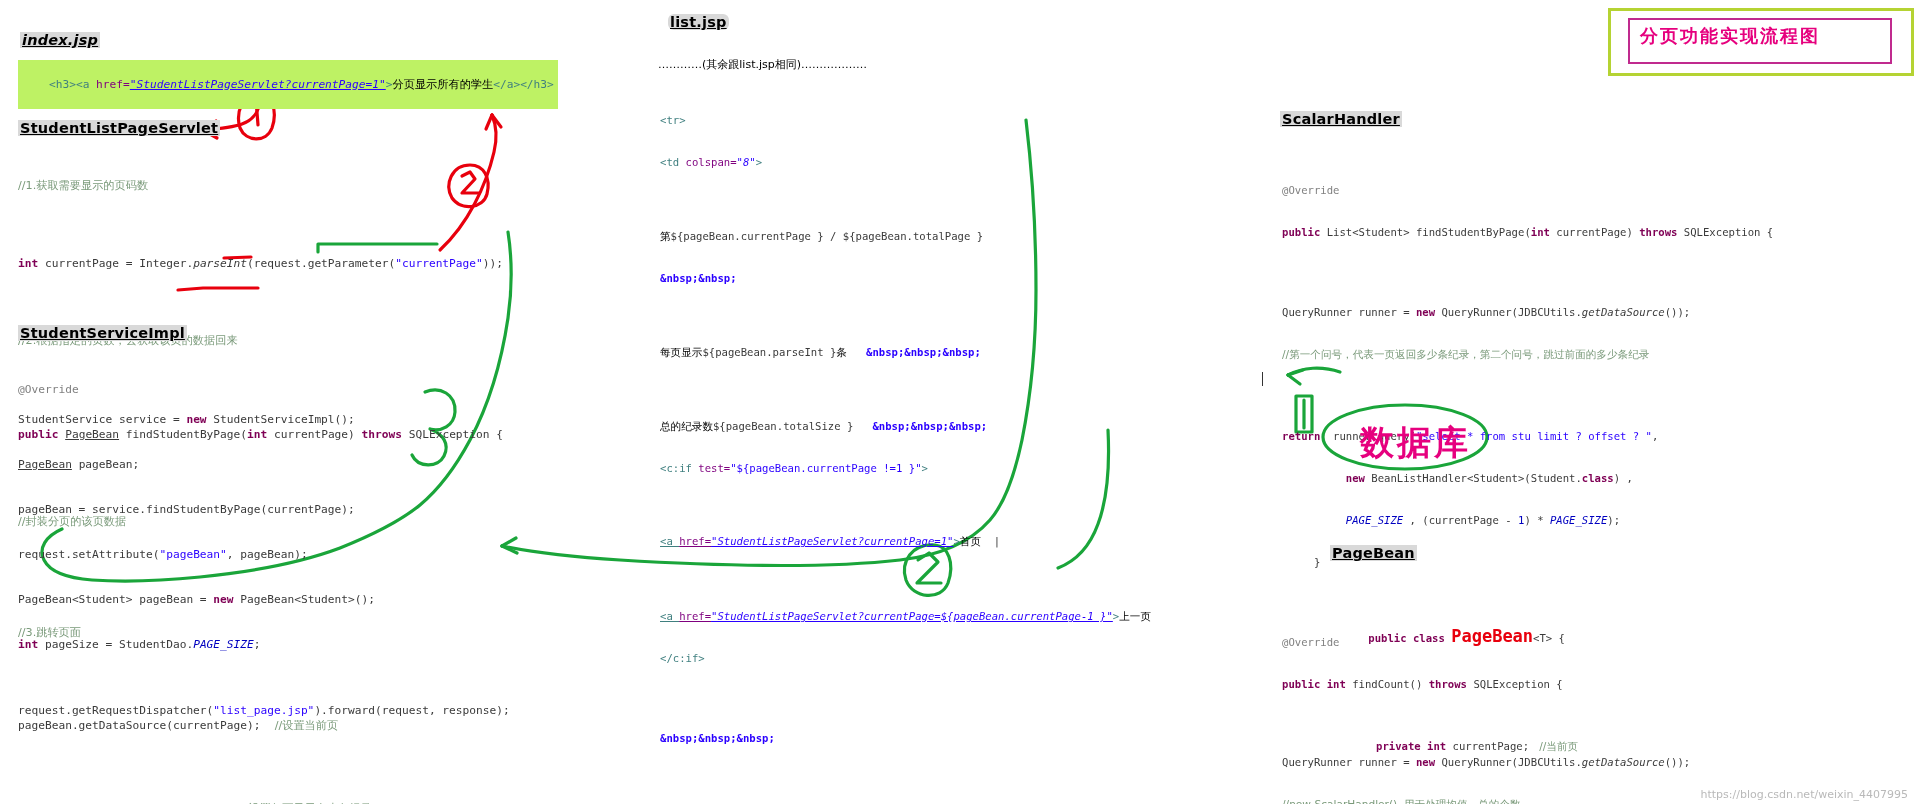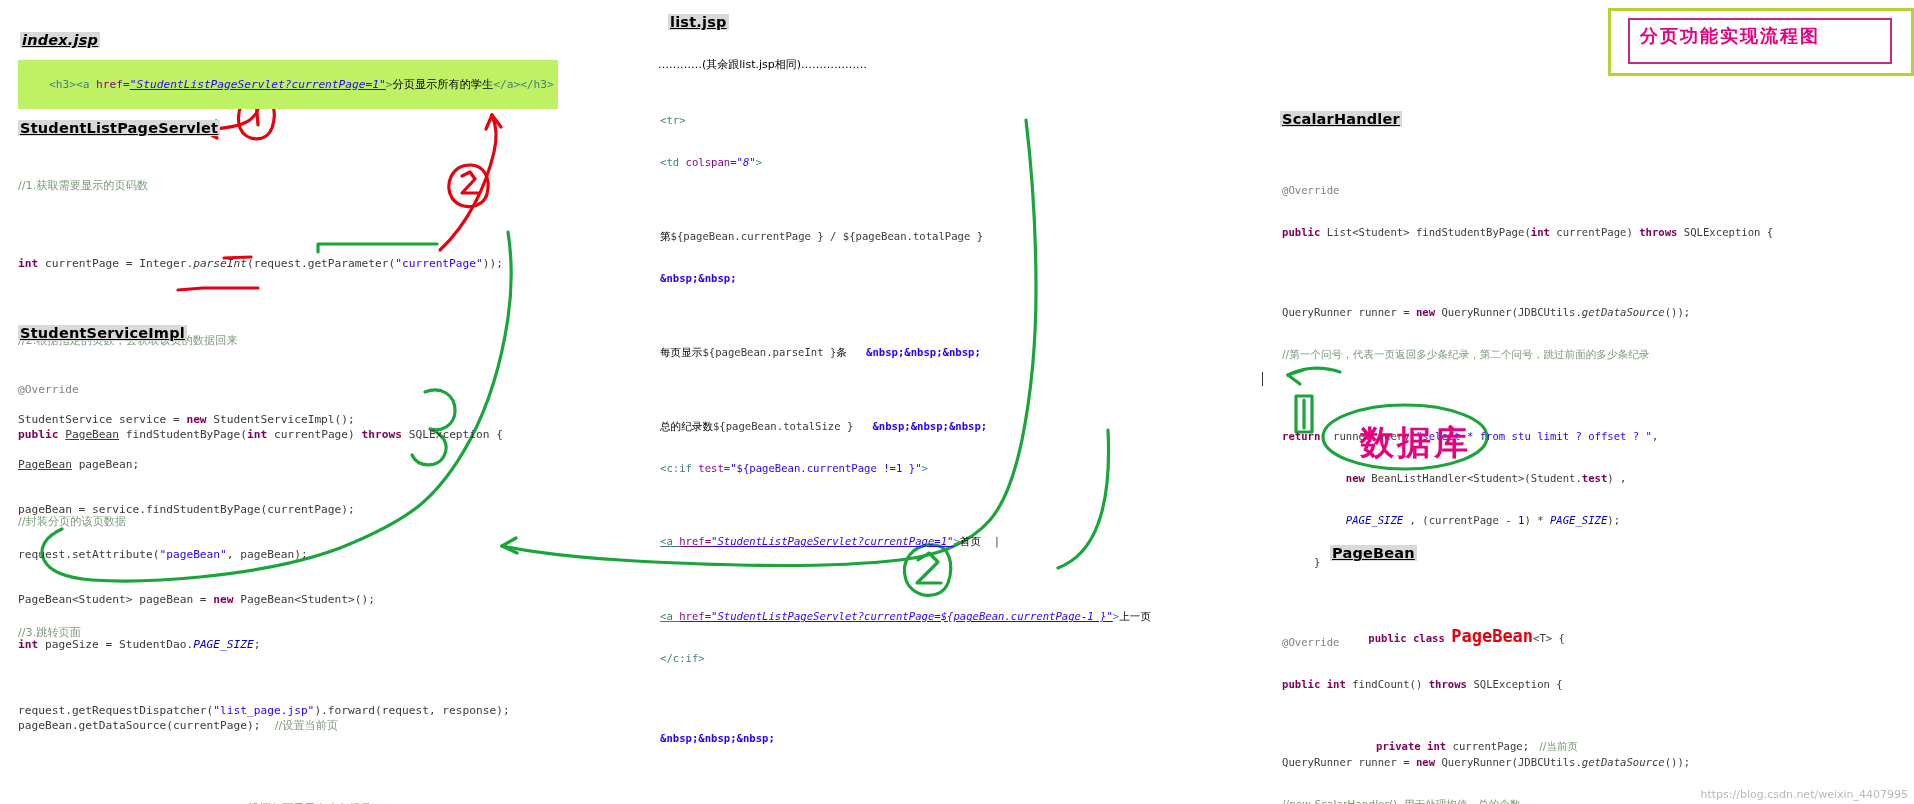--- a/index.html
+++ b/index.html
@@ -182,21 +182,21 @@
     
     
     
     
     
     
     
     
   </div>
 
-  <div class="abs hdr" style="left:668px;top:14px;">list.jsp</div>
+  <div class="abs hdr" style="left:668px;top:14px;border-radius:6px;">list.jsp</div>
 
   <div class="abs codeline-sm cn" style="left:658px;top:58px;color:#000;font-size:11px;">…………(其余跟list.jsp相同)………………</div>
 
   <div class="abs codeline-sm" style="left:660px;top:85px;">
     <div><span class="tag">&lt;tr&gt;</span></div>
     <div><span class="tag">&lt;td </span><span class="attr">colspan=</span><span class="str ital">"8"</span><span class="tag">&gt;</span></div>
     <div style="height:4px"></div>
     <div><span class="cn black">第</span><span class="plain">${pageBean.currentPage } / ${pageBean.totalPage }</span></div>
     <div><span class="el">&amp;nbsp;&amp;nbsp;</span></div>
     <div style="height:4px"></div>
@@ -233,21 +233,21 @@
   <div class="abs hdr" style="left:1280px;top:111px;">ScalarHandler</div>
 
   <div class="abs codeline-sm" style="left:1282px;top:155px;">
     <div class="anno">@Override</div>
     <div><span class="kw">public</span><span class="plain"> List&lt;Student&gt; findStudentByPage(</span><span class="kw">int</span><span class="plain"> currentPage) </span><span class="kw">throws</span><span class="plain"> SQLException {</span></div>
     <div style="height:10px"></div>
     <div><span class="plain">QueryRunner runner = </span><span class="kw">new</span><span class="plain"> QueryRunner(JDBCUtils.</span><span class="plain ital">getDataSource</span><span class="plain">());</span></div>
     <div class="cmt cn">//第一个问号，代表一页返回多少条纪录，第二个问号，跳过前面的多少条纪录</div>
     <div style="height:12px"></div>
     <div><span class="kw">return</span><span class="plain">  runner.query(</span><span class="str">"select * from stu limit ? offset ? "</span><span class="plain">,</span></div>
-    <div><span class="plain">          </span><span class="kw">new</span><span class="plain"> BeanListHandler&lt;Student&gt;(Student.</span><span class="kw">test</span><span class="plain">) ,</span></div>
+    <div><span class="plain">          </span><span class="kw">new</span><span class="plain"> BeanListHandler&lt;Student&gt;(Student.</span><span class="kw">class</span><span class="plain">) ,</span></div>
     <div><span class="plain">          </span><span class="blue ital">PAGE_SIZE</span><span class="plain"> , (currentPage - </span><span class="blue">1</span><span class="plain">) * </span><span class="blue ital">PAGE_SIZE</span><span class="plain">);</span></div>
     <div><span class="plain">     }</span></div>
     <div style="height:10px"></div>
     <div class="anno">@Override</div>
     <div><span class="kw">public</span><span class="plain"> </span><span class="kw">int</span><span class="plain"> findCount() </span><span class="kw">throws</span><span class="plain"> SQLException {</span></div>
     <div style="height:8px"></div>
     <div><span class="plain">QueryRunner runner = </span><span class="kw">new</span><span class="plain"> QueryRunner(JDBCUtils.</span><span class="plain ital">getDataSource</span><span class="plain">());</span></div>
     <div class="cmt cn">//new ScalarHandler()  用于处理均值、总的个数…</div>
     
     

